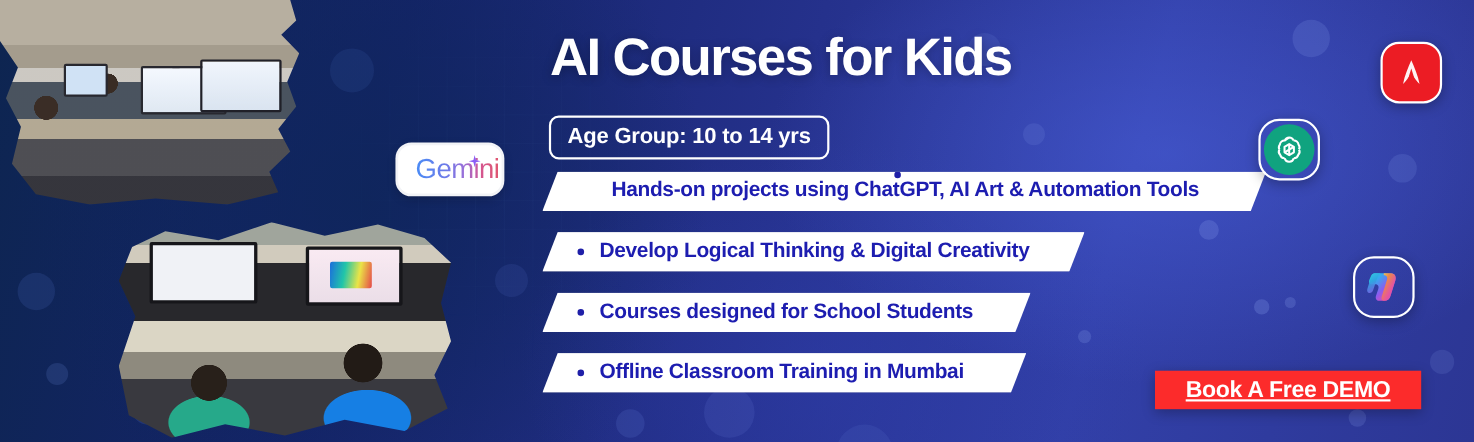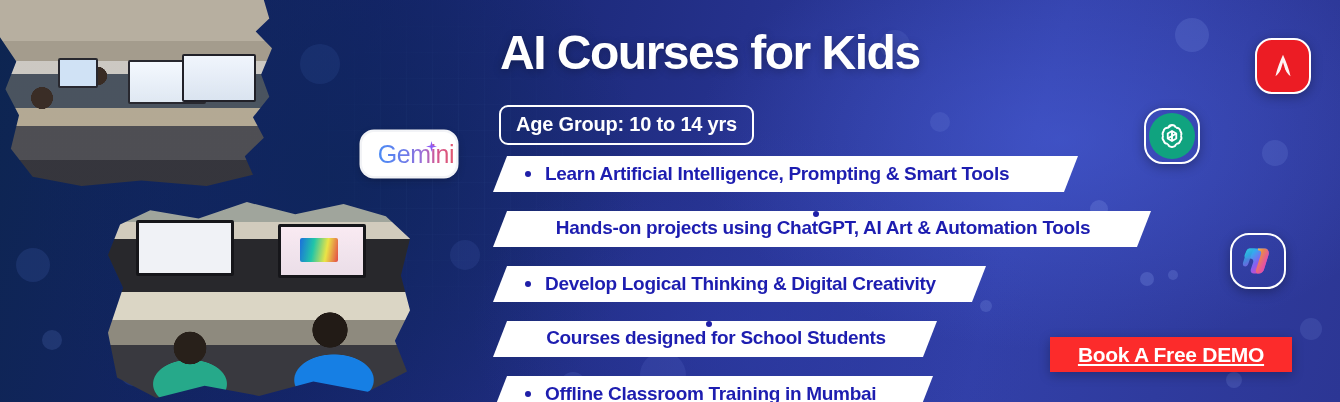--- a/index.html
+++ b/index.html
@@ -213,39 +213,33 @@
       <path d="M12 0 L14.4 9.6 L24 12 L14.4 14.4 L12 24 L9.6 14.4 L0 12 L9.6 9.6 Z"></path>
     </svg>
   </div>
 
   <div id="title">AI Courses for Kids</div>
 
   <div id="age-badge">Age Group: 10 to 14 yrs</div>
 
   <div id="bullets">
     <div class="pill-row">
-      <div class="pill" style="width:585px;">
-        <span class="pill-dot"></span>
-        <span class="pill-text">Learn Artificial Intelligence, Prompting &amp; Smart Tools</span>
-      </div>
-    </div>
-    <div class="pill-row">
       <div class="pill" style="width:658px;flex-direction:column;">
         <span class="pill-dot"></span>
         <span class="pill-text">Hands-on projects using ChatGPT, AI Art &amp; Automation Tools</span>
       </div>
     </div>
     <div class="pill-row">
       <div class="pill" style="width:493px;">
         <span class="pill-dot"></span>
         <span class="pill-text">Develop Logical Thinking &amp; Digital Creativity</span>
       </div>
     </div>
     <div class="pill-row">
-      <div class="pill" style="width:444px;flex-direction:column;">
+      <div class="pill" style="width:444px;">
         <span class="pill-dot"></span>
         <span class="pill-text">Courses designed for School Students</span>
       </div>
     </div>
     <div class="pill-row">
       <div class="pill" style="width:440px;">
         <span class="pill-dot"></span>
         <span class="pill-text">Offline Classroom Training in Mumbai</span>
       </div>
     </div>

